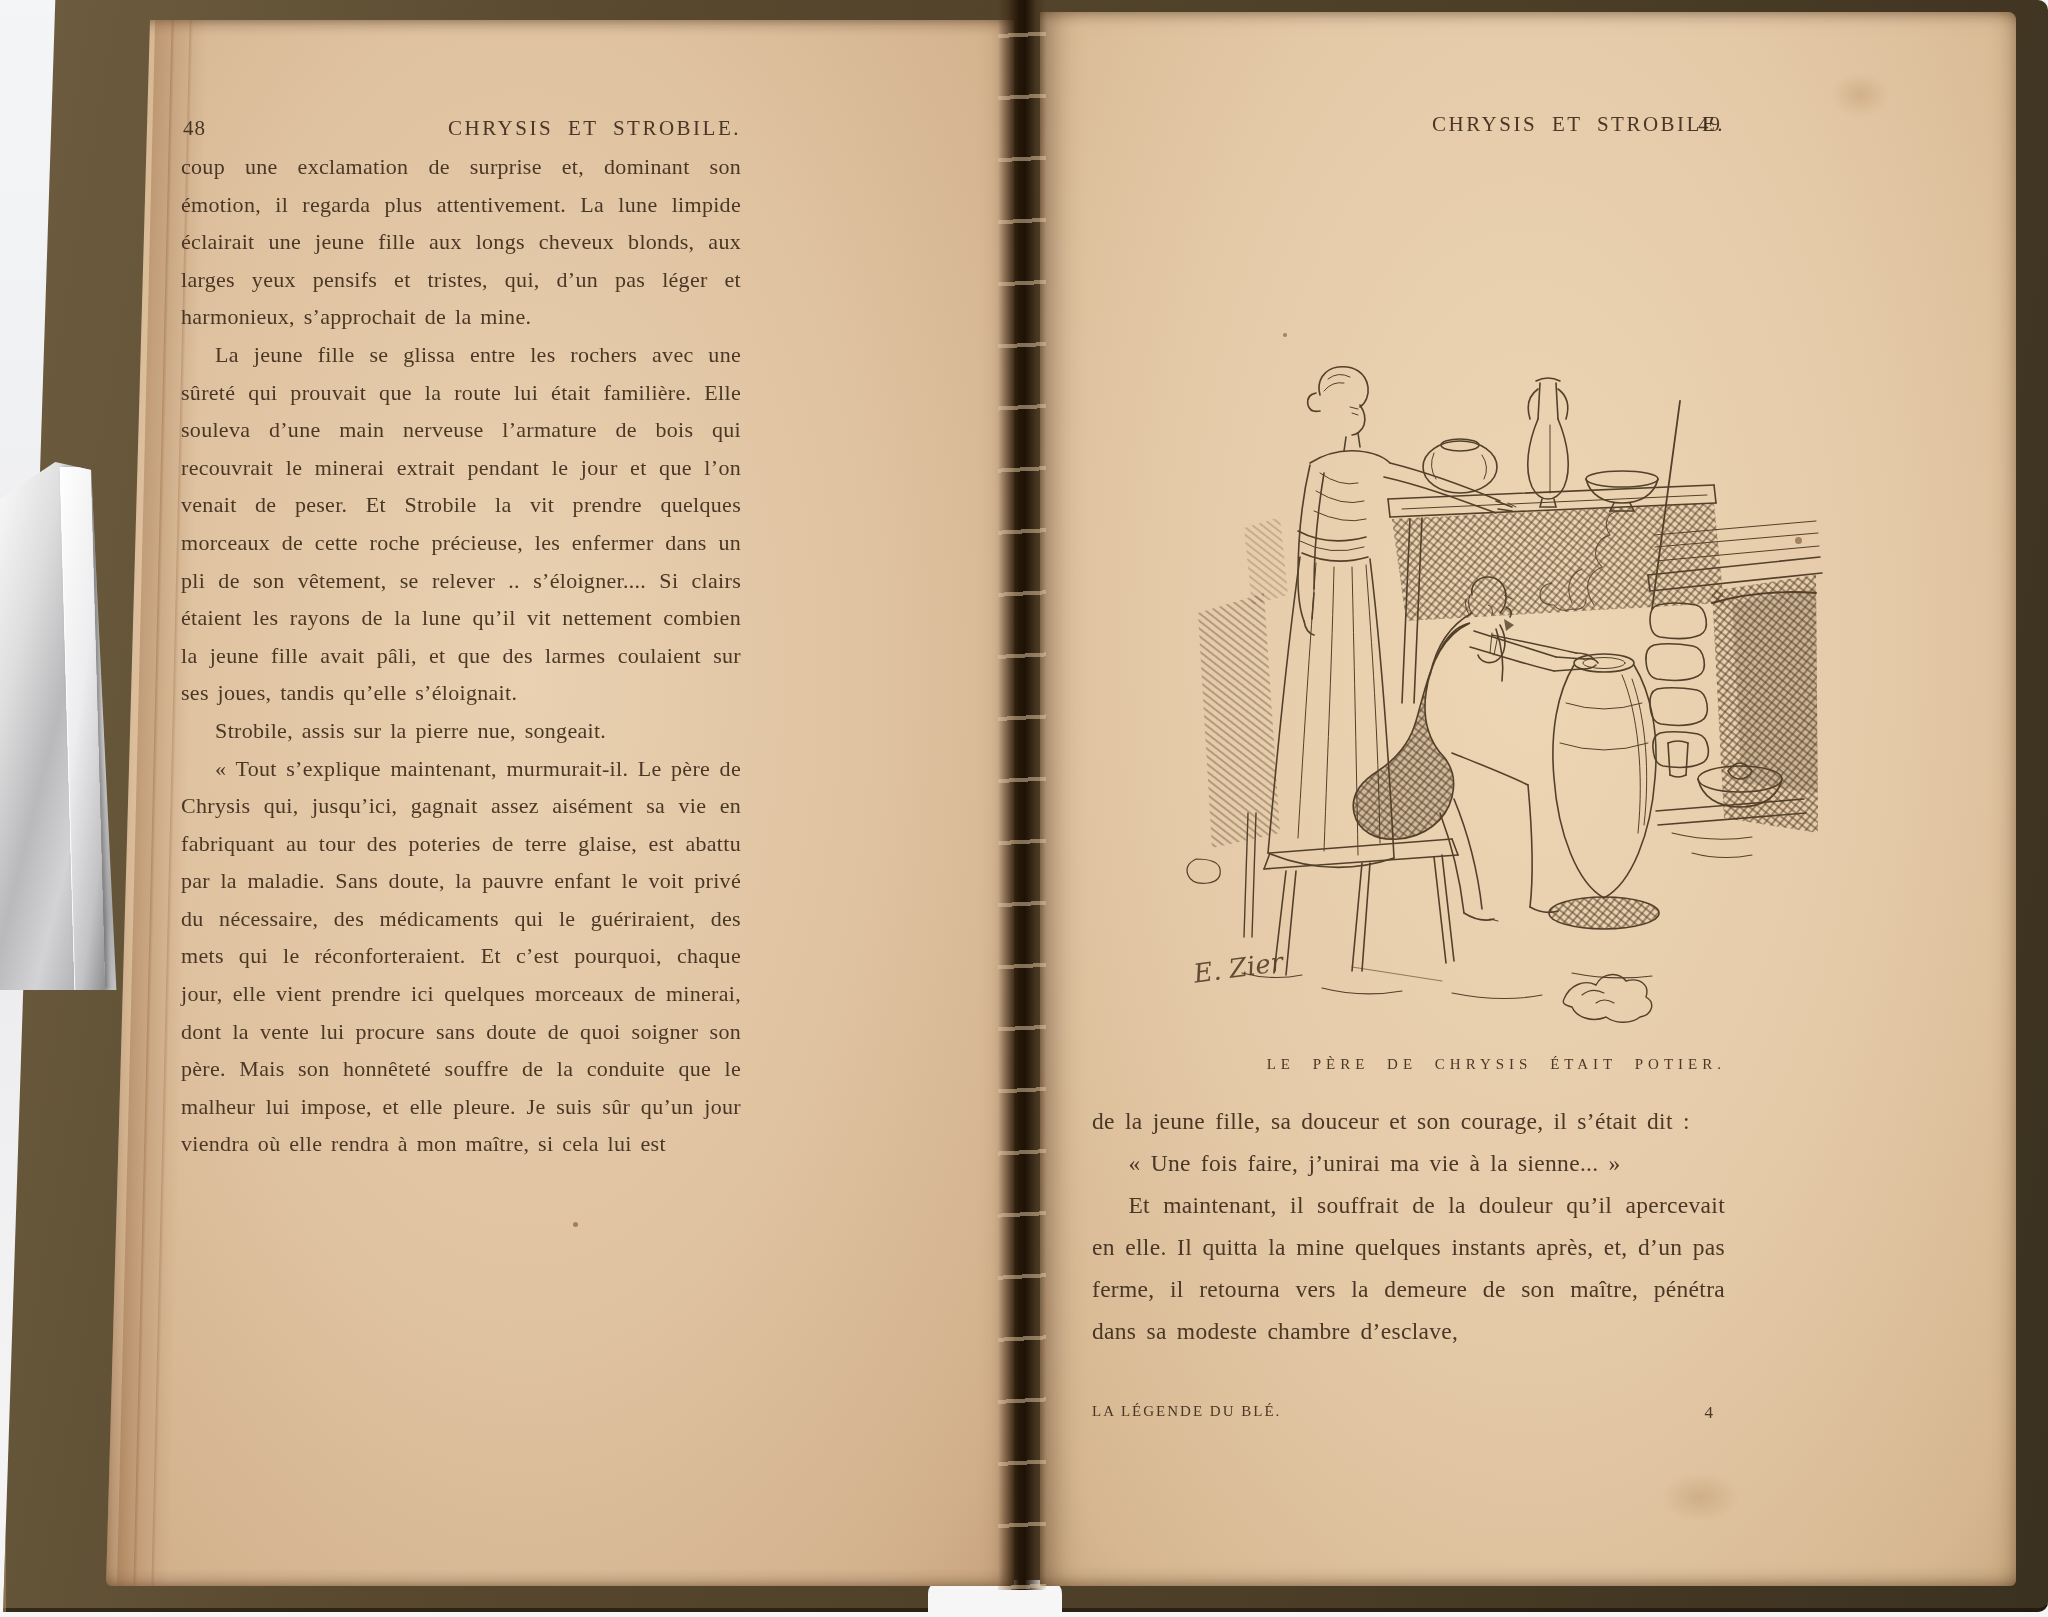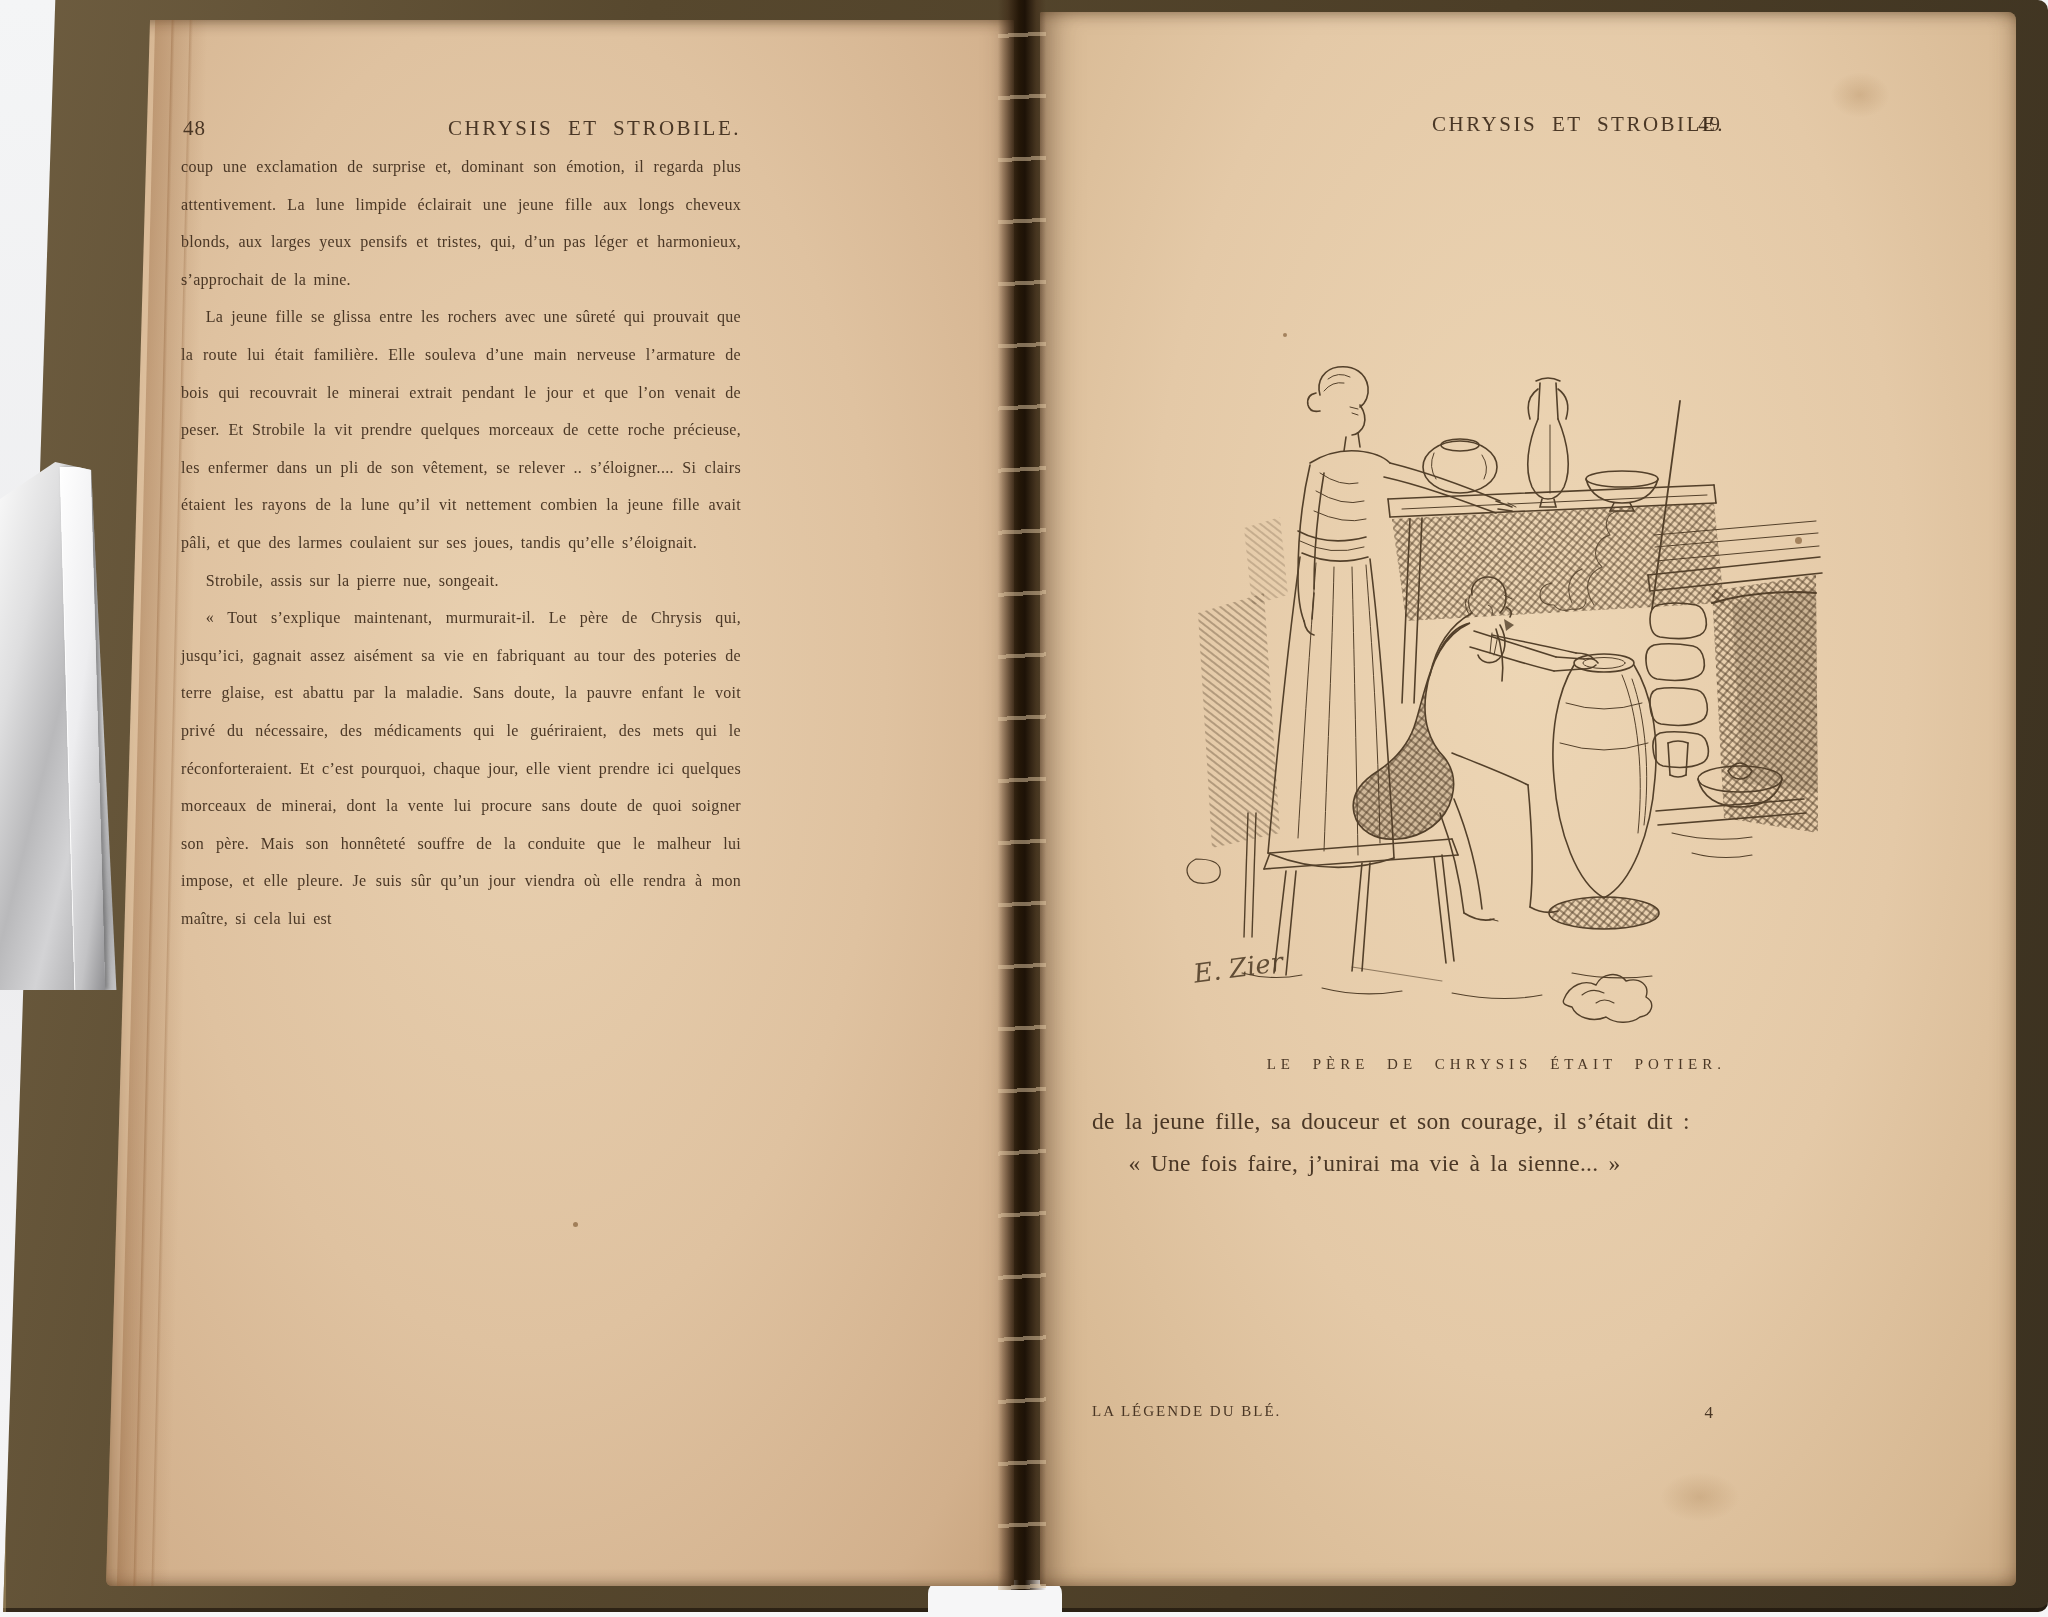--- a/index.html
+++ b/index.html
@@ -53,21 +53,21 @@
   
   .ink{color:rgba(62,44,28,.93);}
   .abs{position:absolute;}
   .pl-header{left:75px;top:96px;width:560px;}
   .pr-header{left:52px;top:100px;width:633px;}
   .running-title{display:block;text-align:right;font-size:21px;letter-spacing:2.5px;word-spacing:7px;}
   .pagenum{position:absolute;top:0;font-size:21px;letter-spacing:1px;}
   .pl-header .pagenum{left:2px;}
   .pr-header .pagenum{right:4px;}
   .body-block{text-align:justify;}
-  .pl-body{left:75px;top:128px;width:560px;font-size:16px;line-height:37.6px;
+  .pl-body{left:75px;top:128px;width:560px;font-size:22px;line-height:37.6px;
            word-spacing:3px;letter-spacing:.3px;}
   .pr-body-top{left:52px;top:140px;width:633px;font-size:23.5px;line-height:42px;
            word-spacing:4px;letter-spacing:.3px;}
   .pr-body-bottom{left:52px;top:1088px;width:633px;font-size:23.5px;line-height:42px;
            word-spacing:4px;letter-spacing:.3px;}
   .para{margin:0;text-indent:1.55em;}
   .para.cont{text-indent:0;}
   .illus{left:112px;top:261px;width:680px;height:760px;}
   .caption{left:26px;top:1044px;width:660px;text-align:right;
            font-size:15px;letter-spacing:5px;word-spacing:9px;}
@@ -296,20 +296,21 @@
       </g>
 
       <text x="42" y="706" transform="rotate(-8 70 700)" font-family="DejaVu Serif, serif" font-style="italic" font-size="26" fill="#53402a" stroke="none" opacity=".9">E. Zier</text>
     </svg>
 
     <div class="abs caption ink">LE PÈRE DE CHRYSIS ÉTAIT POTIER.</div>
 
     <div class="abs pr-body-bottom body-block ink">
       <p class="para cont">de la jeune fille, sa douceur et son courage, il s’était dit :</p>
       <p class="para">« Une fois faire, j’unirai ma vie à la sienne... »</p>
+      <p class="para">Et maintenant, il souffrait de la douleur qu’il apercevait en elle. Il quitta la mine quelques instants après, et, d’un pas ferme, il retourna vers la demeure de son maître, pénétra dans sa modeste chambre d’esclave,</p>
     </div>
 
     <div class="abs pr-footer ink">
       <span>LA LÉGENDE DU BLÉ.</span>
       <span class="footer-mark">4</span>
     </div>
 
     <div class="spot" style="left:755px;top:525px;width:7px;height:7px;"></div>
     <div class="spot" style="left:243px;top:321px;width:4px;height:4px;"></div>
     <div class="stain" style="left:790px;top:60px;width:60px;height:46px;"></div>

